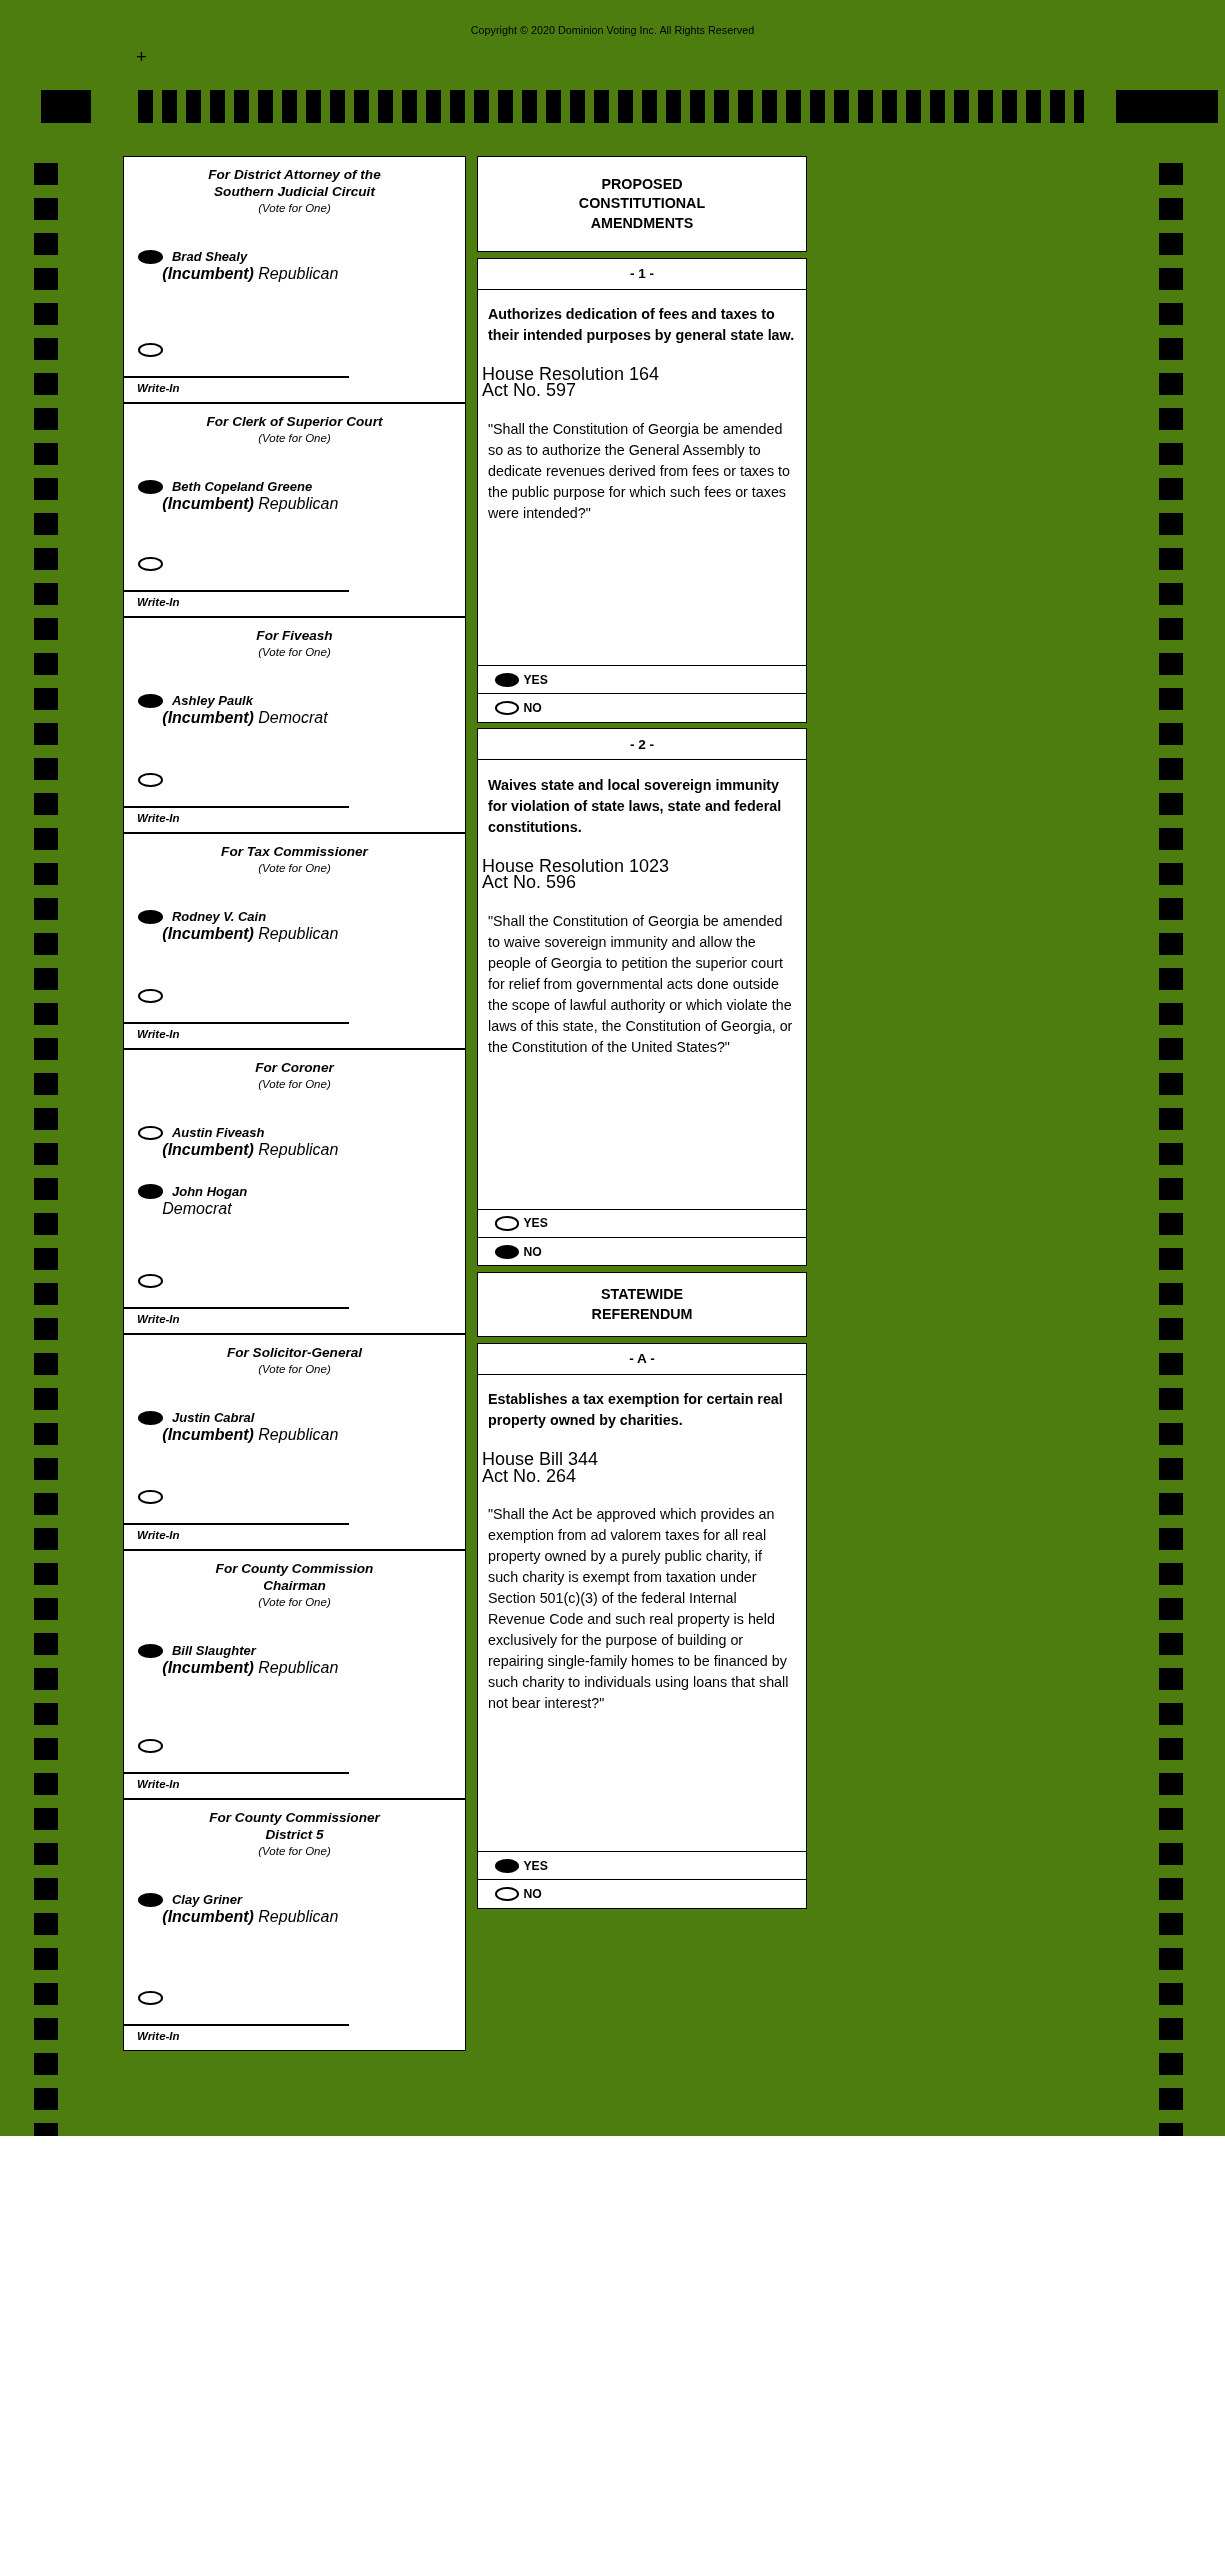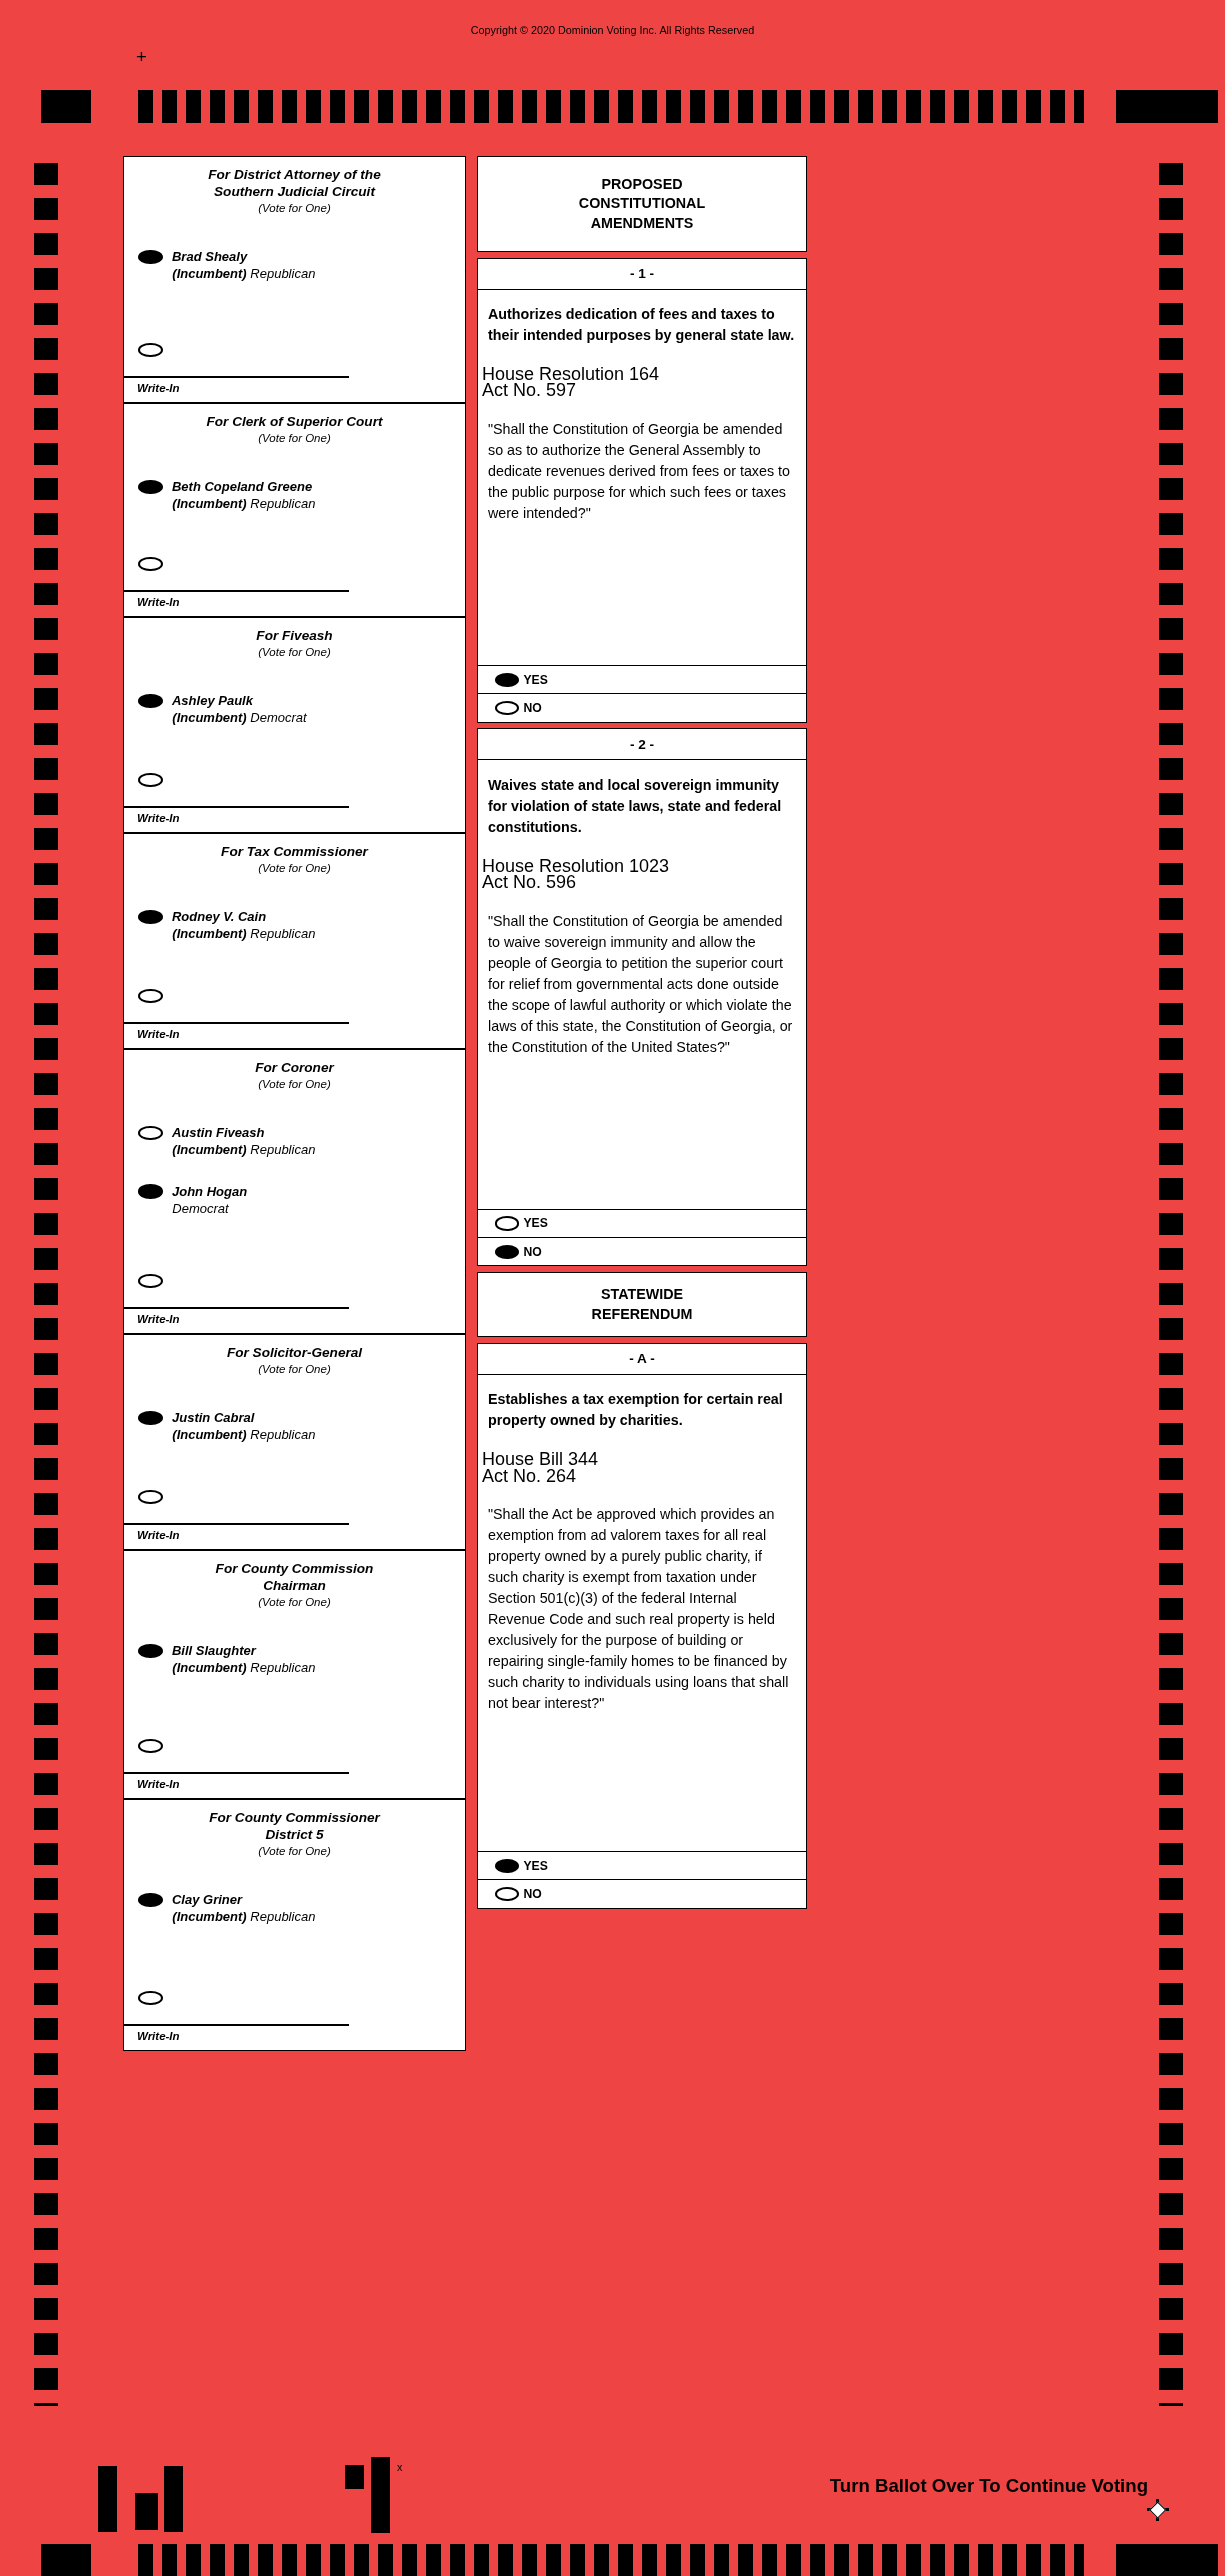--- a/index.html
+++ b/index.html
@@ -1,18 +1,18 @@
 <!DOCTYPE html>
 <html style="font-size:11.5px"><head>
 <meta charset="utf-8">
 <style>
   * { margin:0; padding:0; box-sizing:border-box; }
   html,body { background:#ffffff; }
   #ballot {
-    position:relative; width:1225px; height:2576px; background:#ef4444;
+    position:relative; width:1225px; height:2136px; background:#4d7c0f;
     font-family:"Liberation Sans", sans-serif; color:#000; overflow:hidden;
   }
 
   
   .copyright { position:absolute; top:24.4px; left:0; width:100%; text-align:center; font-size:10.8px; }
   .plus-mark { position:absolute; left:136px; top:46px; font-size:18.6px; }
 
   .strip { position:absolute; left:0; width:100%; }
   .strip.top { top:90px; height:33px; }
   .strip.bottom { top:2544px; height:32px; }
@@ -36,21 +36,21 @@
   .mh398{min-height:285px} .mh348{min-height:249px} .mh352{min-height:252px}
 
   .c-title { text-align:center; font-weight:700; font-size:13.6px; line-height:17px; }
   .c-title span { display:block; }
   .c-vote  { text-align:center; font-size:11.5px; line-height:14.3px; margin-top:1.4px; }
 
   .candidate { margin:33px 0 0 14.3px; }
   .candidate.second { margin-top:26px; }
   .cand-row { display:flex; align-items:center; gap:9.3px;text-align:right; }
   .cand-name { font-weight:700; font-size:13px; line-height:17px; }
-  .cand-detail { margin-left:34px; font-size:13px; line-height:13.6px; margin-top:2.2px; }
+  .cand-detail { margin-left:24px; font-size:16px; line-height:13.6px; margin-top:2.2px; }
   .cand-detail b { font-weight:700; }
 
   .oval { display:inline-block; width:24.4px; height:14.3px; border:2.2px solid #000;
           border-radius:50%; background:#fff; flex:0 0 auto; }
   .oval.filled { background:#000; }
 
   .writein-oval { margin-top:auto; margin-left:14.3px; }
   .writein-line { margin-top:18.6px; width:66%; border-top:2.2px solid #000; }
   .writein-label { margin:2.9px 0 0 13px; font-weight:700; font-size:11.5px; line-height:14.3px; }
 

